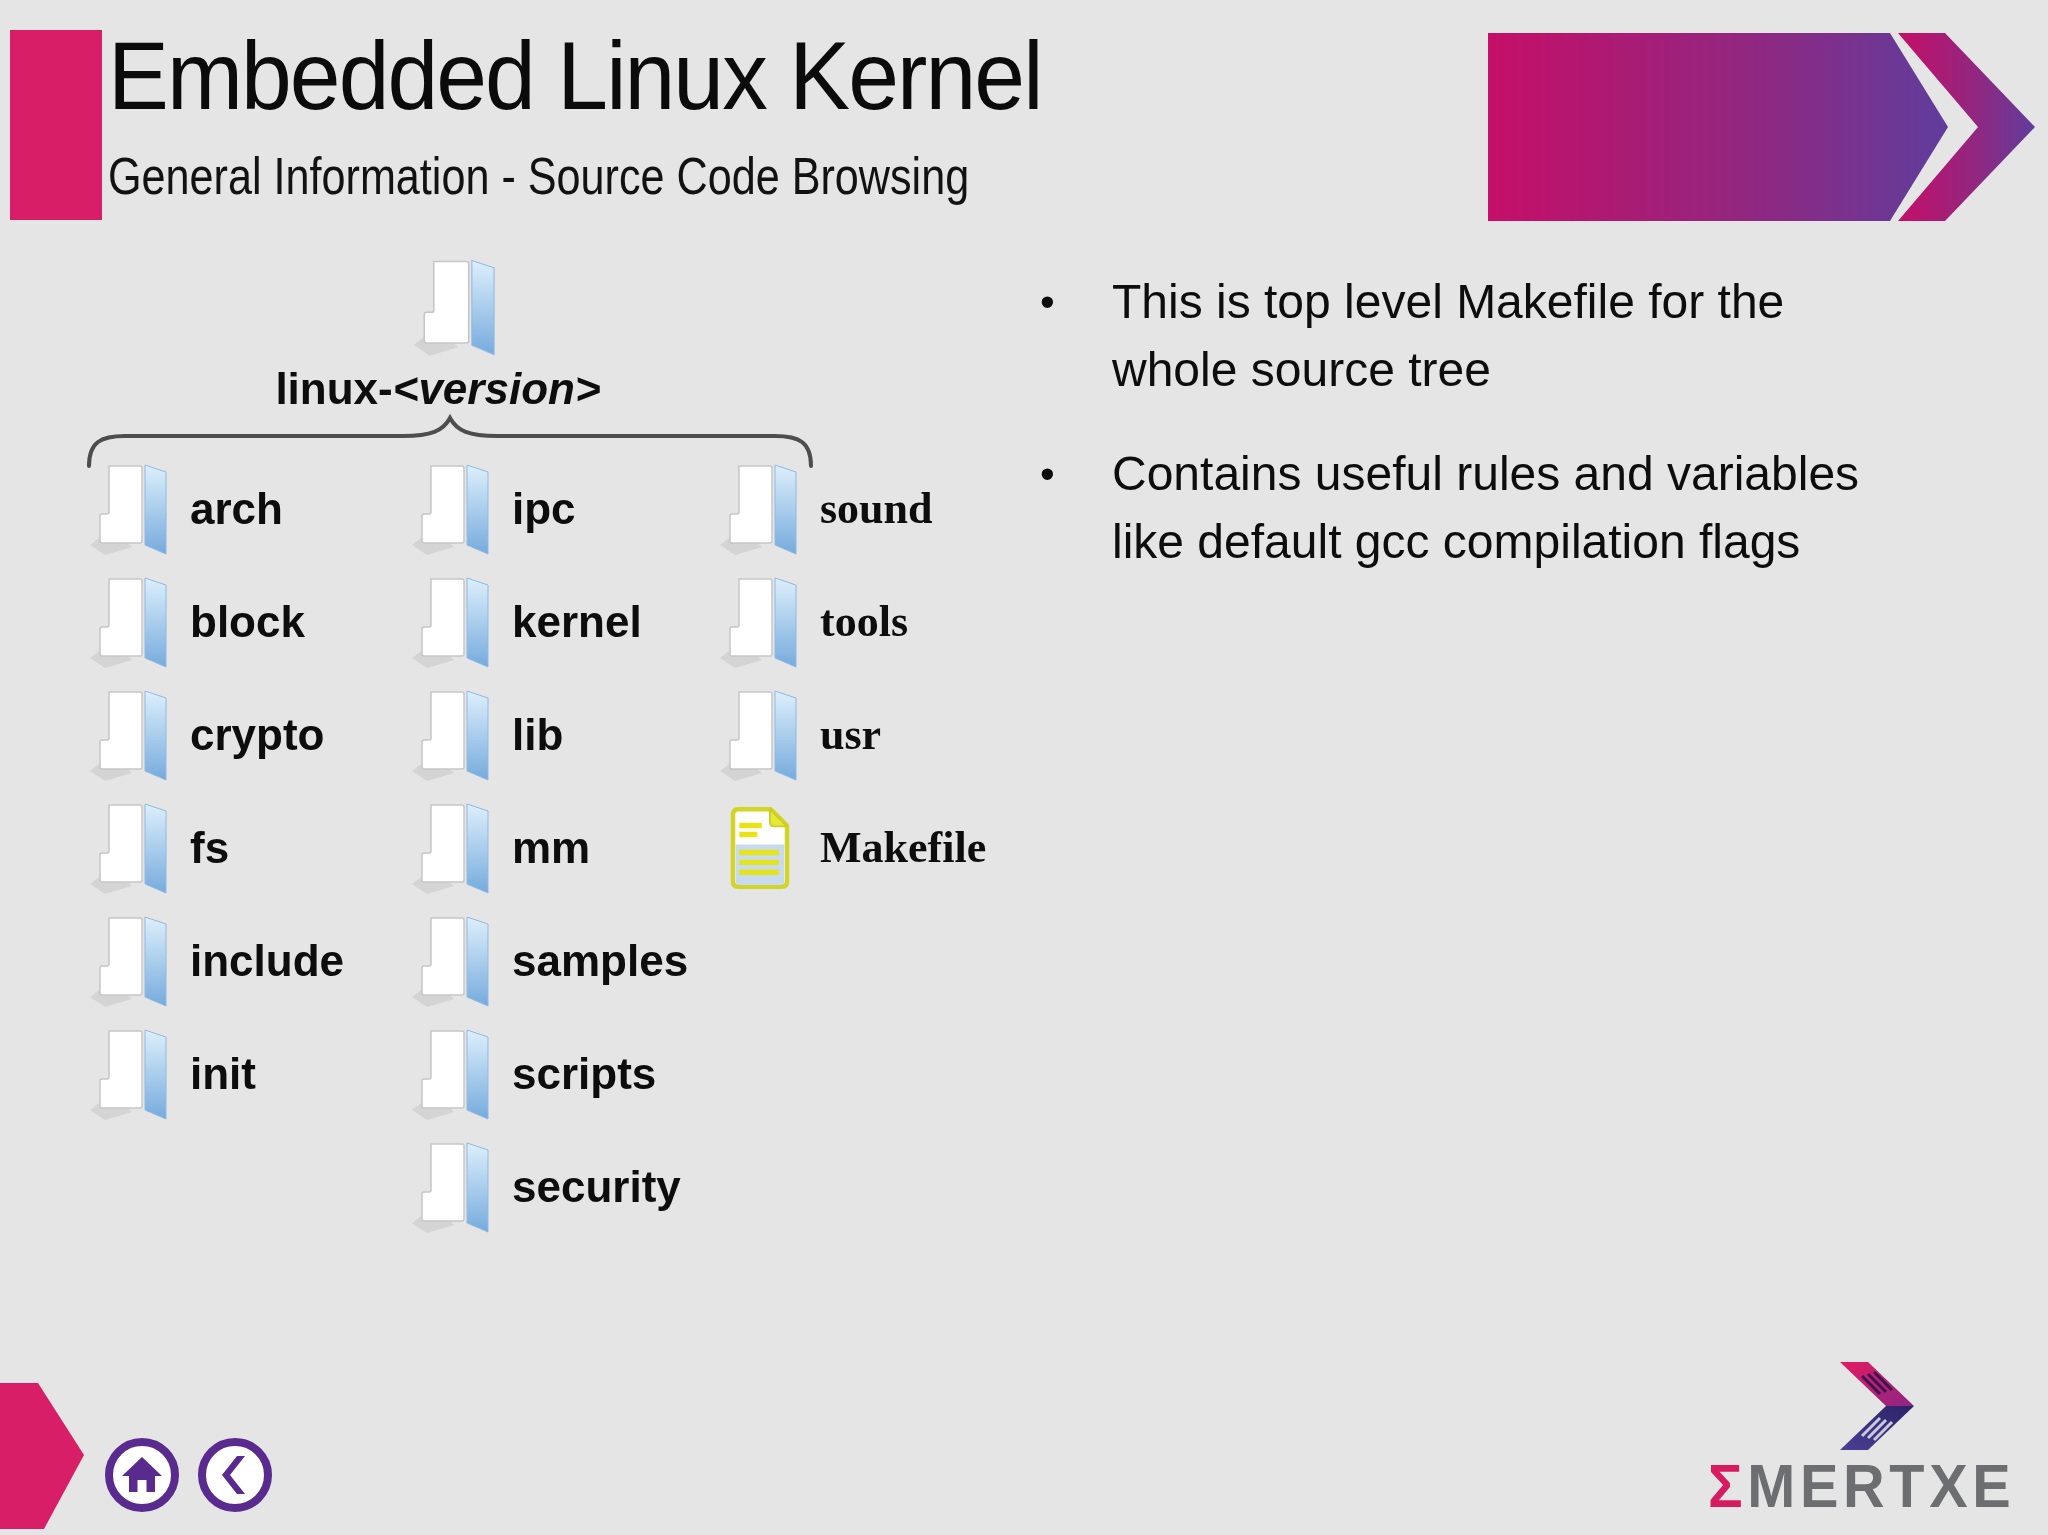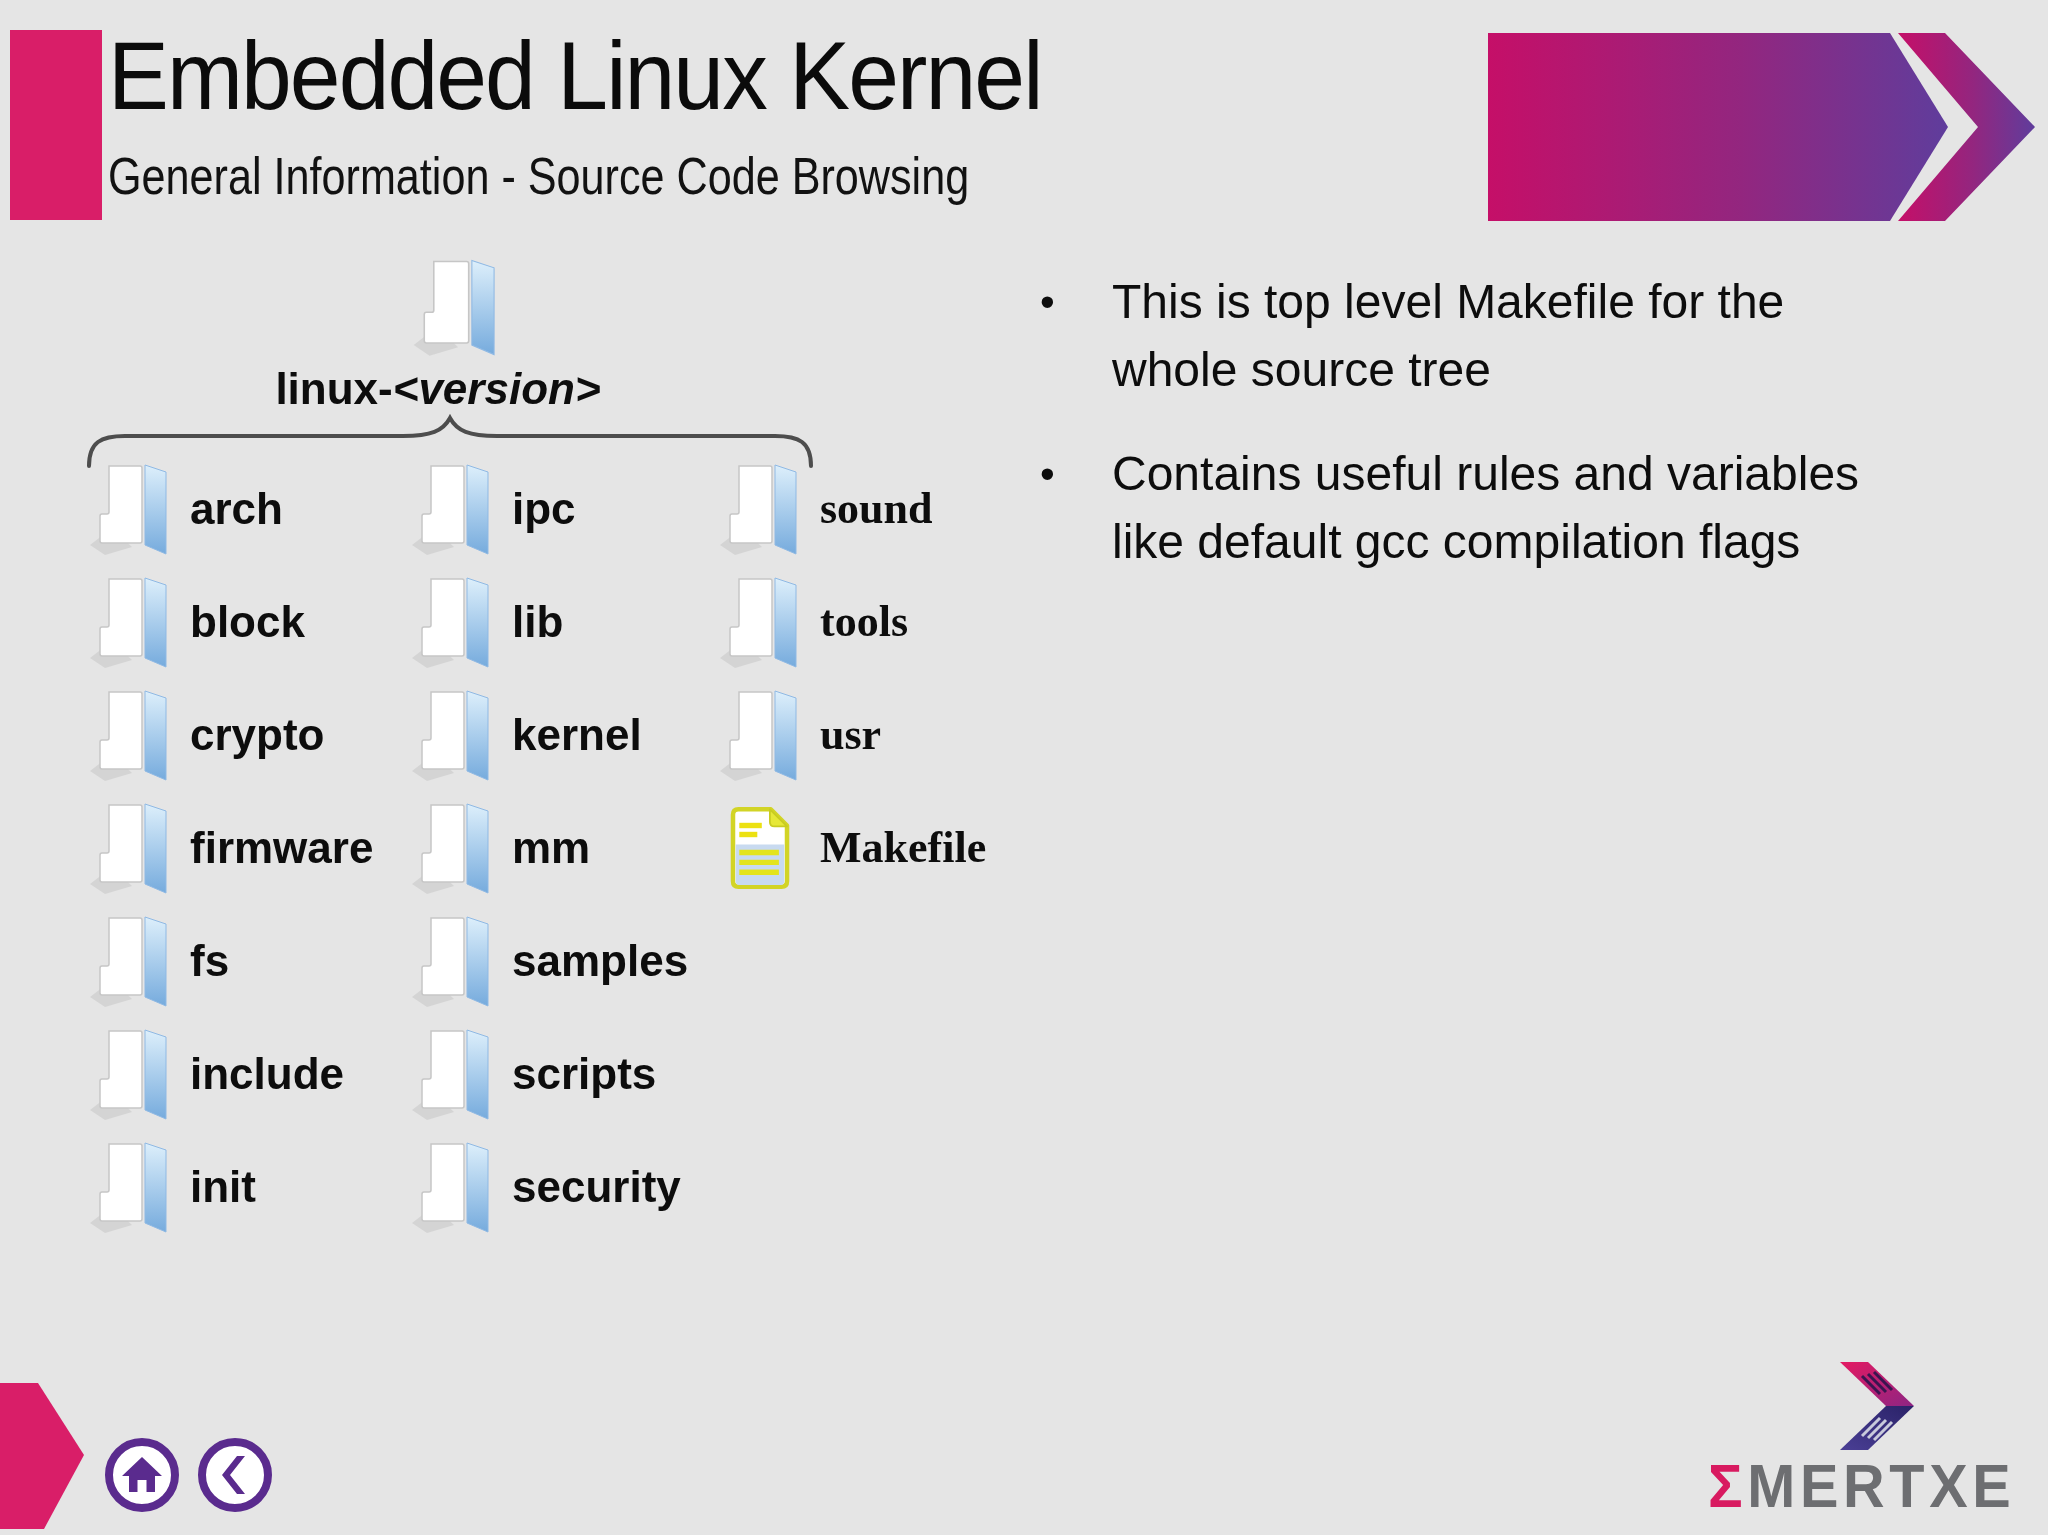--- a/index.html
+++ b/index.html
@@ -134,26 +134,20 @@
       <div class="node">
           <svg class="icon-folder" viewBox="0 0 104 104">
             <use href="#folder-sym"></use>
           </svg>
           <span class="nlabel">crypto</span>
         </div>
       <div class="node">
           <svg class="icon-folder" viewBox="0 0 104 104">
             <use href="#folder-sym"></use>
           </svg>
-          <span class="nlabel">firmware</span>
-        </div>
-      <div class="node">
-          <svg class="icon-folder" viewBox="0 0 104 104">
-            <use href="#folder-sym"></use>
-          </svg>
           <span class="nlabel">fs</span>
         </div>
       <div class="node">
           <svg class="icon-folder" viewBox="0 0 104 104">
             <use href="#folder-sym"></use>
           </svg>
           <span class="nlabel">include</span>
         </div>
       <div class="node">
           <svg class="icon-folder" viewBox="0 0 104 104">
@@ -167,27 +161,27 @@
       <div class="node">
           <svg class="icon-folder" viewBox="0 0 104 104">
             <use href="#folder-sym"></use>
           </svg>
           <span class="nlabel">ipc</span>
         </div>
       <div class="node">
           <svg class="icon-folder" viewBox="0 0 104 104">
             <use href="#folder-sym"></use>
           </svg>
+          <span class="nlabel">kernel</span>
+        </div>
+      <div class="node">
+          <svg class="icon-folder" viewBox="0 0 104 104">
+            <use href="#folder-sym"></use>
+          </svg>
           <span class="nlabel">lib</span>
-        </div>
-      <div class="node">
-          <svg class="icon-folder" viewBox="0 0 104 104">
-            <use href="#folder-sym"></use>
-          </svg>
-          <span class="nlabel">kernel</span>
         </div>
       <div class="node">
           <svg class="icon-folder" viewBox="0 0 104 104">
             <use href="#folder-sym"></use>
           </svg>
           <span class="nlabel">mm</span>
         </div>
       <div class="node">
           <svg class="icon-folder" viewBox="0 0 104 104">
             <use href="#folder-sym"></use>

